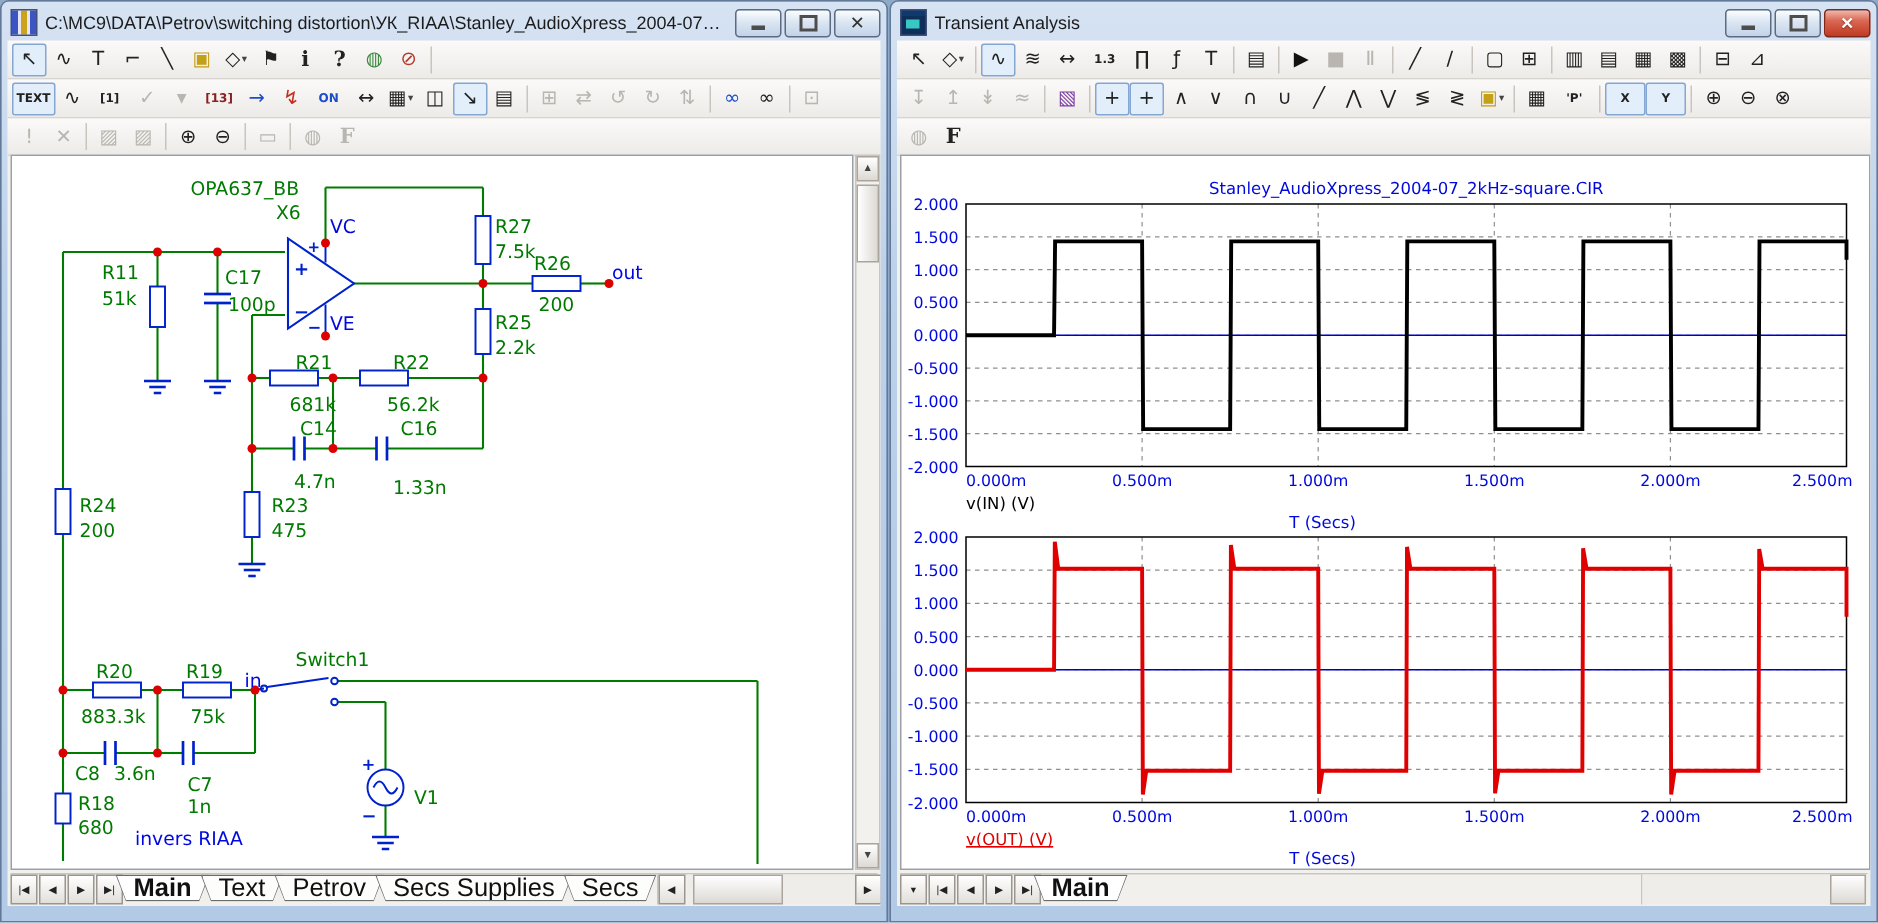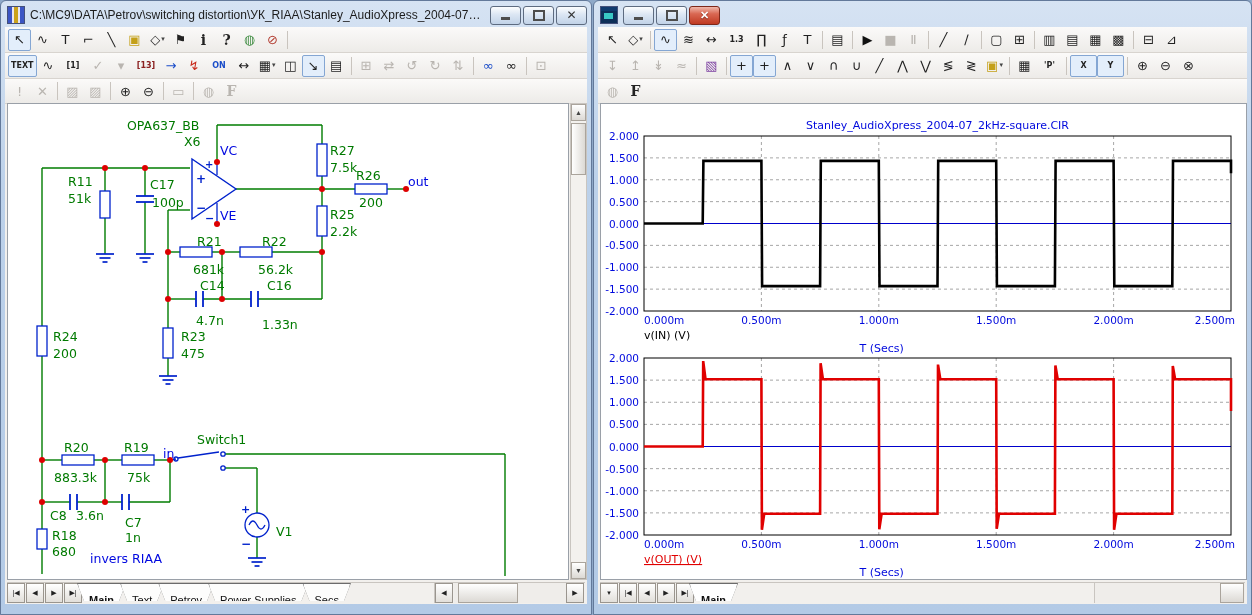--- a/index.html
+++ b/index.html
@@ -29,21 +29,21 @@
   .canvas svg,.graph svg{display:block;}
   .graph{position:absolute;left:2px;top:76px;width:647px;height:477px;background:#fff;border:1px solid #9aa0a8;box-sizing:border-box;}
   .vscroll{position:absolute;left:565px;top:76px;width:17px;height:477px;background:#f3f1ee;border:1px solid #c9c5c0;box-sizing:border-box;display:flex;flex-direction:column;}
   .sbtn{height:15px;background:linear-gradient(#ffffff,#dcd9d4);border:1px solid #aaa49c;font-size:7px;color:#444;display:flex;align-items:center;justify-content:center;}
   .vthumb{height:50px;margin-top:2px;background:linear-gradient(90deg,#ffffff,#dcd9d4);border:1px solid #aaa49c;}
   .vspacer{flex:1;}
   .tabrow{position:absolute;left:2px;right:2px;top:555px;height:20px;display:flex;align-items:stretch;background:#f2f0ed;border-top:1px solid #c9c5c0;}
   .navbtn{width:16px;height:18px;border:1px solid #9a958e;background:linear-gradient(#fff,#e2dfda);font-size:7px;color:#222;display:flex;align-items:center;justify-content:center;margin-right:1px;flex:0 0 16px;}
   .tab{clip-path:polygon(0 0,100% 0,calc(100% - 7px) 100%,7px 100%);background:#6b6b6b;padding:1px;margin-left:-6px;height:18px;box-sizing:border-box;flex:0 0 auto;}
   .tab:first-of-type{margin-left:2px;}
-  .tabin{clip-path:polygon(0 0,100% 0,calc(100% - 6px) 100%,6px 100%);background:#fdfdfc;height:32px;display:flex;align-items:center;padding:0 11px;font-size:11px;color:#111;}
+  .tabin{clip-path:polygon(0 0,100% 0,calc(100% - 6px) 100%,6px 100%);background:#fdfdfc;height:16px;display:flex;align-items:center;padding:0 11px;font-size:17px;color:#111;}
   .tab.sel .tabin{font-weight:bold;background:#ffffff;}
   .trspacer{flex:1;}
   .hscroll{display:flex;align-items:stretch;width:150px;flex:0 0 150px;border-left:1px solid #c9c5c0;}
   .htrack{flex:1;background:#efedea;position:relative;}
   .hthumb{position:absolute;left:4px;top:0;bottom:0;width:58px;background:linear-gradient(#fff,#dcd9d4);border:1px solid #aaa49c;}
   .hthumb.right{left:auto;right:1px;width:22px;}
   text{font-family:"DejaVu Sans",sans-serif;}
   .schlbl{font-size:12.5px;}
   .plot-tick{font-size:10.5px;fill:#0009dd;}
   .plot-title{font-size:11px;fill:#0009dd;}
@@ -301,40 +301,41 @@
           <span class="tab sel">
             <span class="tabin">Main</span>
           </span>
           <span class="tab">
             <span class="tabin">Text</span>
           </span>
           <span class="tab">
             <span class="tabin">Petrov</span>
           </span>
           <span class="tab">
-            <span class="tabin">Power Supplies</span>
+            <span class="tabin">Secs Supplies</span>
           </span>
           <span class="tab">
             <span class="tabin">Secs</span>
           </span>
           <span class="trspacer"></span>
           <span class="hscroll">
             <span class="navbtn">◀</span>
             <span class="htrack">
               <span class="hthumb"></span>
             </span>
             <span class="navbtn">▶</span>
           </span>
         </div>
     </div>
   </div>
 
   <div class="win" id="win-right" style="left:593px;width:659px;">
     <div class="titlebar">
       <span class="appicon ta"></span>
+      <span class="title-text">Transient Analysis</span>
       <span class="winbtns">
         <span class="wbtn">
             <span class="mingl"></span>
           </span>
         <span class="wbtn">
             <span class="maxgl"></span>
           </span>
         <span class="wbtn close">✕</span>
       </span>
     </div>

